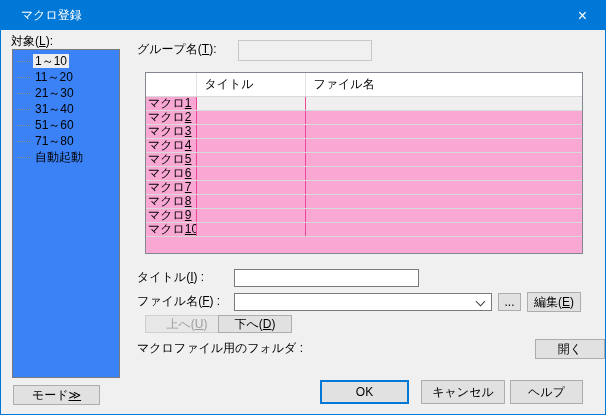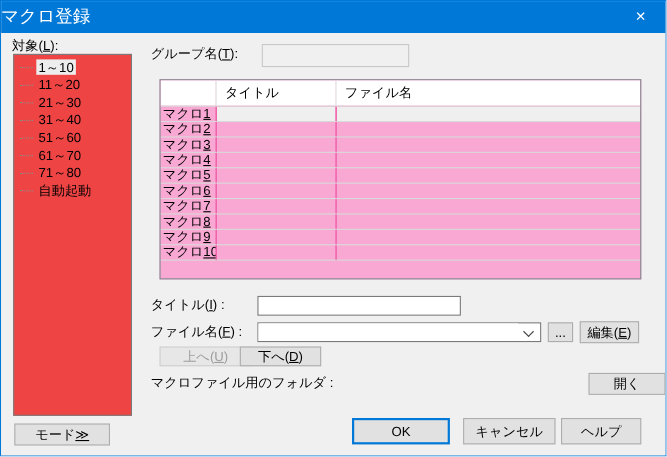--- a/index.html
+++ b/index.html
@@ -4,30 +4,30 @@
 <style>
   html,body{margin:0;padding:0;background:#fff;}
   *{box-sizing:border-box;}
   .dialog{
     position:relative;width:606px;height:415px;
     border:1px solid #0078d7;background:#f0f0f0;
     font-family:"Liberation Sans","DejaVu Sans",sans-serif;
     font-size:12px;color:#000;overflow:hidden;
   }
   .titlebar{position:absolute;top:0;left:0;right:0;height:29px;background:#0078d7;display:flex;align-items:center;}
-  .titlebar .title{margin-left:0;color:#fff;font-size:16px;}
+  .titlebar .title{margin-left:20px;color:#fff;font-size:12px;}
   .closebtn{margin-left:auto;width:45px;height:29px;display:flex;align-items:center;justify-content:center;cursor:default;}
   .closebtn .x{color:#fff;font-size:16px;line-height:16px;}
   .body{position:absolute;top:29px;left:0;right:0;bottom:0;background:#f0f0f0;}
 
   .lbl{position:absolute;line-height:15px;white-space:nowrap;}
   .u{text-decoration:underline;}
 
   
-  .tree{position:absolute;left:11px;top:19px;width:108px;height:329px;background:#ef4444;border:1px solid #7a7a7a;padding-top:3px;overflow:hidden;}
+  .tree{position:absolute;left:11px;top:19px;width:108px;height:329px;background:#3b82f6;border:1px solid #7a7a7a;padding-top:3px;overflow:hidden;}
   .tree-item{height:16px;display:flex;align-items:center;padding-left:5px;white-space:nowrap;}
   .stub{display:inline-block;width:12px;border-top:1px dotted #8c8c8c;margin-right:3px;flex:0 0 auto;}
   .tree-item .tl{padding:0 2px;line-height:14px;}
   .tree-item .tl.sel{background:#ededed;}
 
   
   .btn{position:absolute;display:flex;align-items:center;justify-content:center;background:#e1e1e1;border:1px solid #adadad;font-size:12px;white-space:nowrap;cursor:default;}
   .btn.default{border:2px solid #0078d7;}
   .btn.disabled{background:#e7e7e7;border-color:#cfcfcf;color:#9d9d9d;}
 
@@ -88,24 +88,20 @@
           <span class="stub"></span>
           <span class="tl">21～30</span>
         </div>
       <div class="tree-item">
           <span class="stub"></span>
           <span class="tl">31～40</span>
         </div>
       <div class="tree-item">
           <span class="stub"></span>
           <span class="tl">51～60</span>
-        </div>
-      <div class="tree-item">
-          <span class="stub"></span>
-          <span class="tl">61～70</span>
         </div>
       <div class="tree-item">
           <span class="stub"></span>
           <span class="tl">71～80</span>
         </div>
       <div class="tree-item">
           <span class="stub"></span>
           <span class="tl">自動起動</span>
         </div>
     </div>

